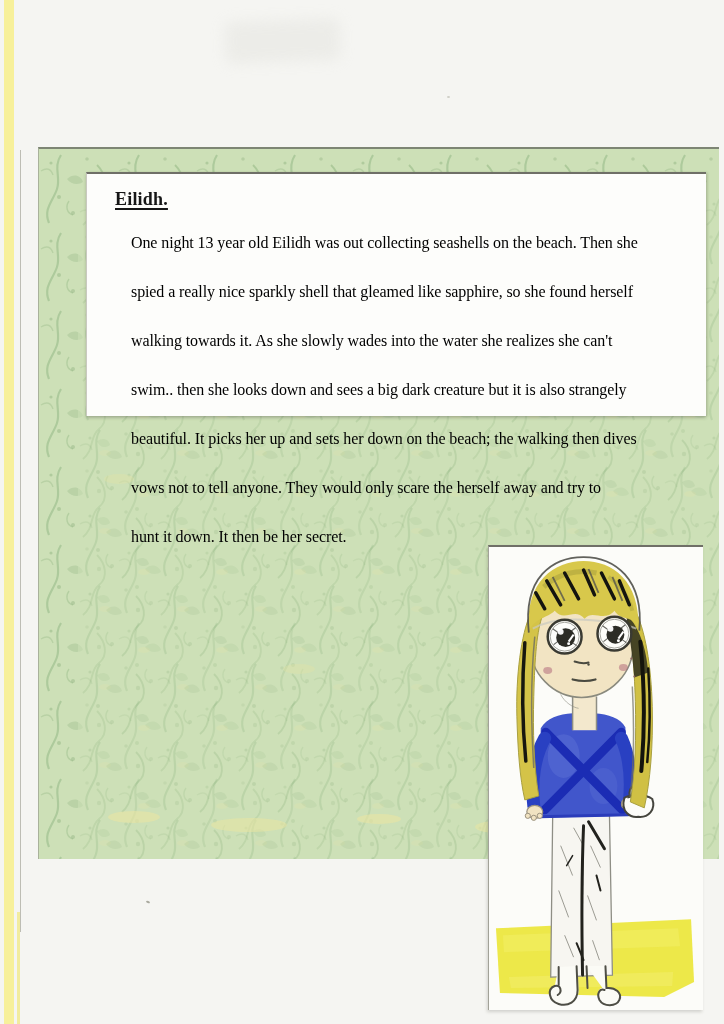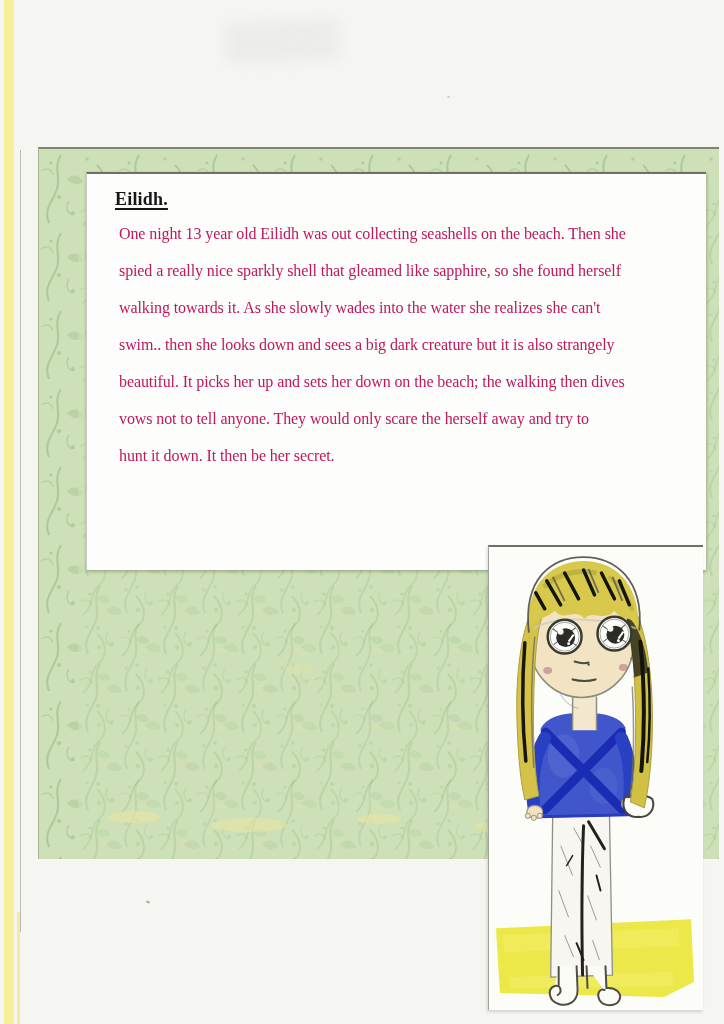--- a/index.html
+++ b/index.html
@@ -24,33 +24,33 @@
   .wallpaper{
     position:absolute;left:38px;top:147px;width:681px;height:712px;
     background:#cde0b7;
     border-top:2px solid #7d8574;border-left:1px solid #a9b29b;
     box-sizing:border-box;
   }
   .wallpaper svg{position:absolute;inset:0;width:100%;height:100%;display:block;}
 
   
   .story-panel{
-    position:absolute;left:86px;top:172px;width:620px;height:398px;
+    position:absolute;left:86px;top:172px;width:620px;height:244px;
     background:#fdfdfb;box-sizing:border-box;
     border-top:2px solid #6f6f67;border-left:1px solid #c9c9c0;
     box-shadow:0 2px 3px rgba(70,70,58,.28), 2px 0 2px rgba(70,70,58,.12);
     padding:15px 0 0 28px;
   }
   .story-title{
     margin:0 0 7px 0;font-size:18px;font-weight:bold;color:#161616;
     text-decoration:underline;text-decoration-thickness:2px;text-underline-offset:3px;
     letter-spacing:.2px;
   }
   .story-line{
-    margin:4px;font-size:16px;line-height:33px;color:#be185d;
+    margin:16px;font-size:16px;line-height:33px;color:#000000;
     white-space:nowrap;letter-spacing:-0.1px;
   }
 
   
   .drawing-panel{
     position:absolute;left:488px;top:545px;width:215px;height:465px;
     background:#fcfcf9;box-sizing:border-box;
     border-top:2px solid #6f6f67;border-left:1px solid #a2a299;
     box-shadow:-1px 2px 3px rgba(70,70,58,.2);
   }

